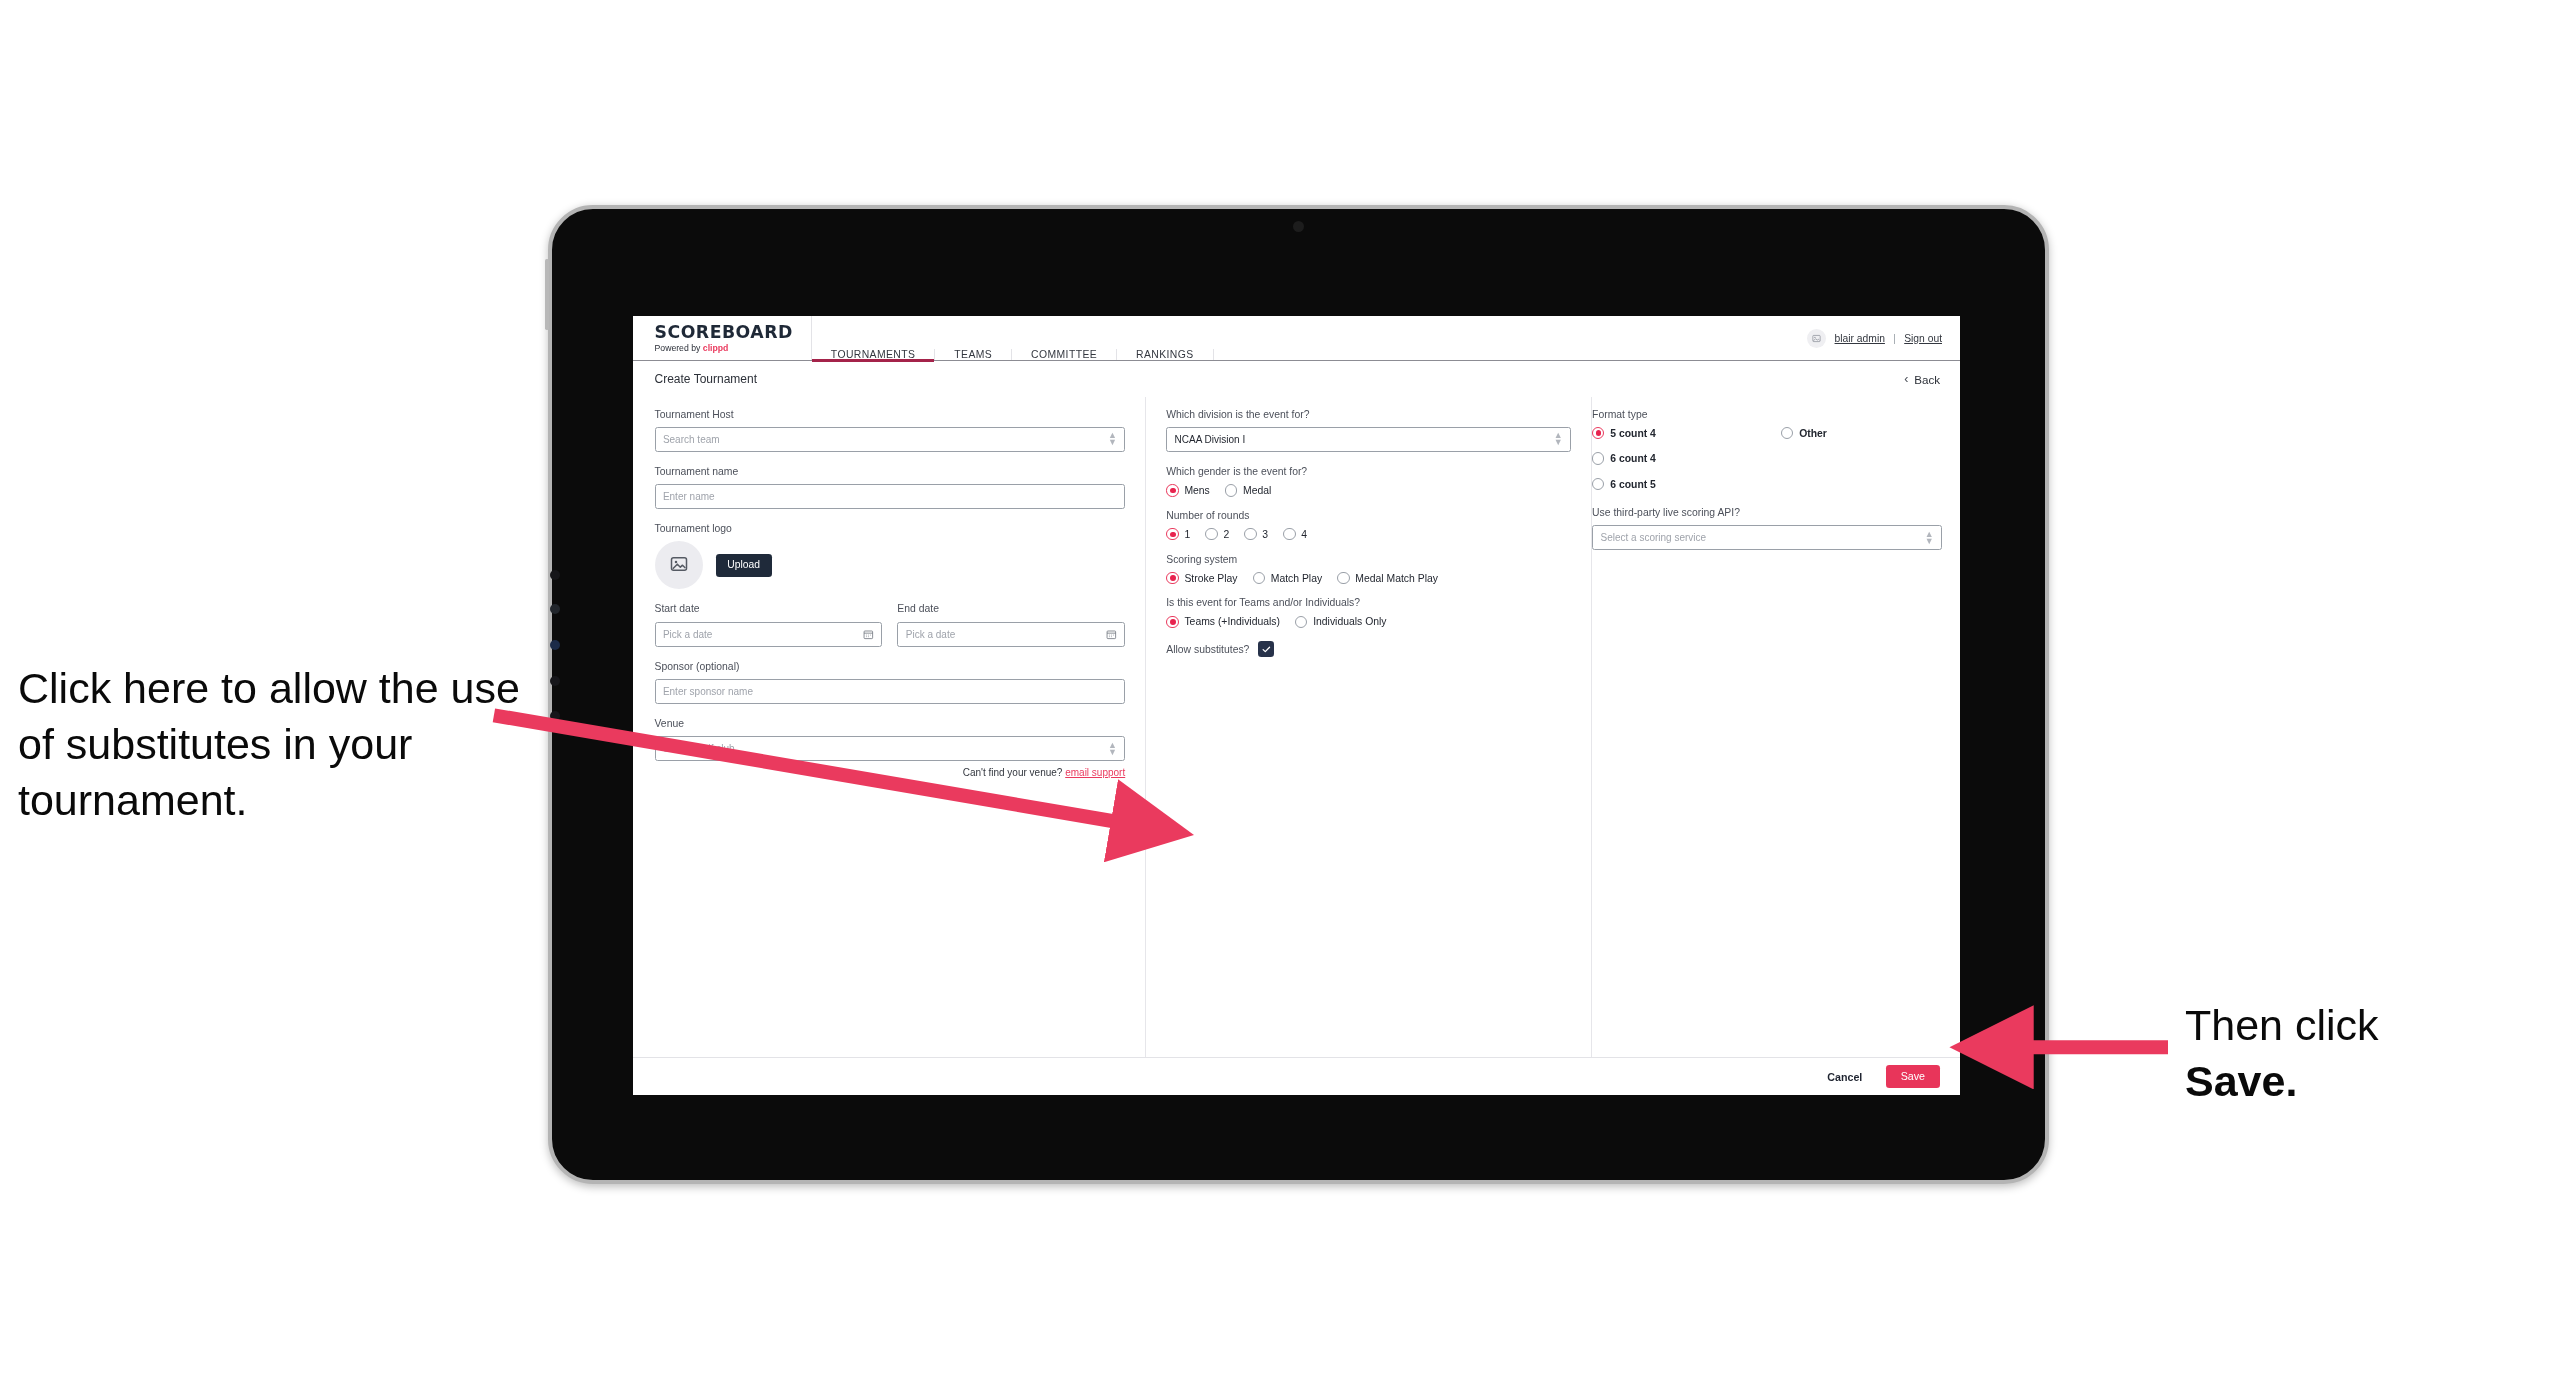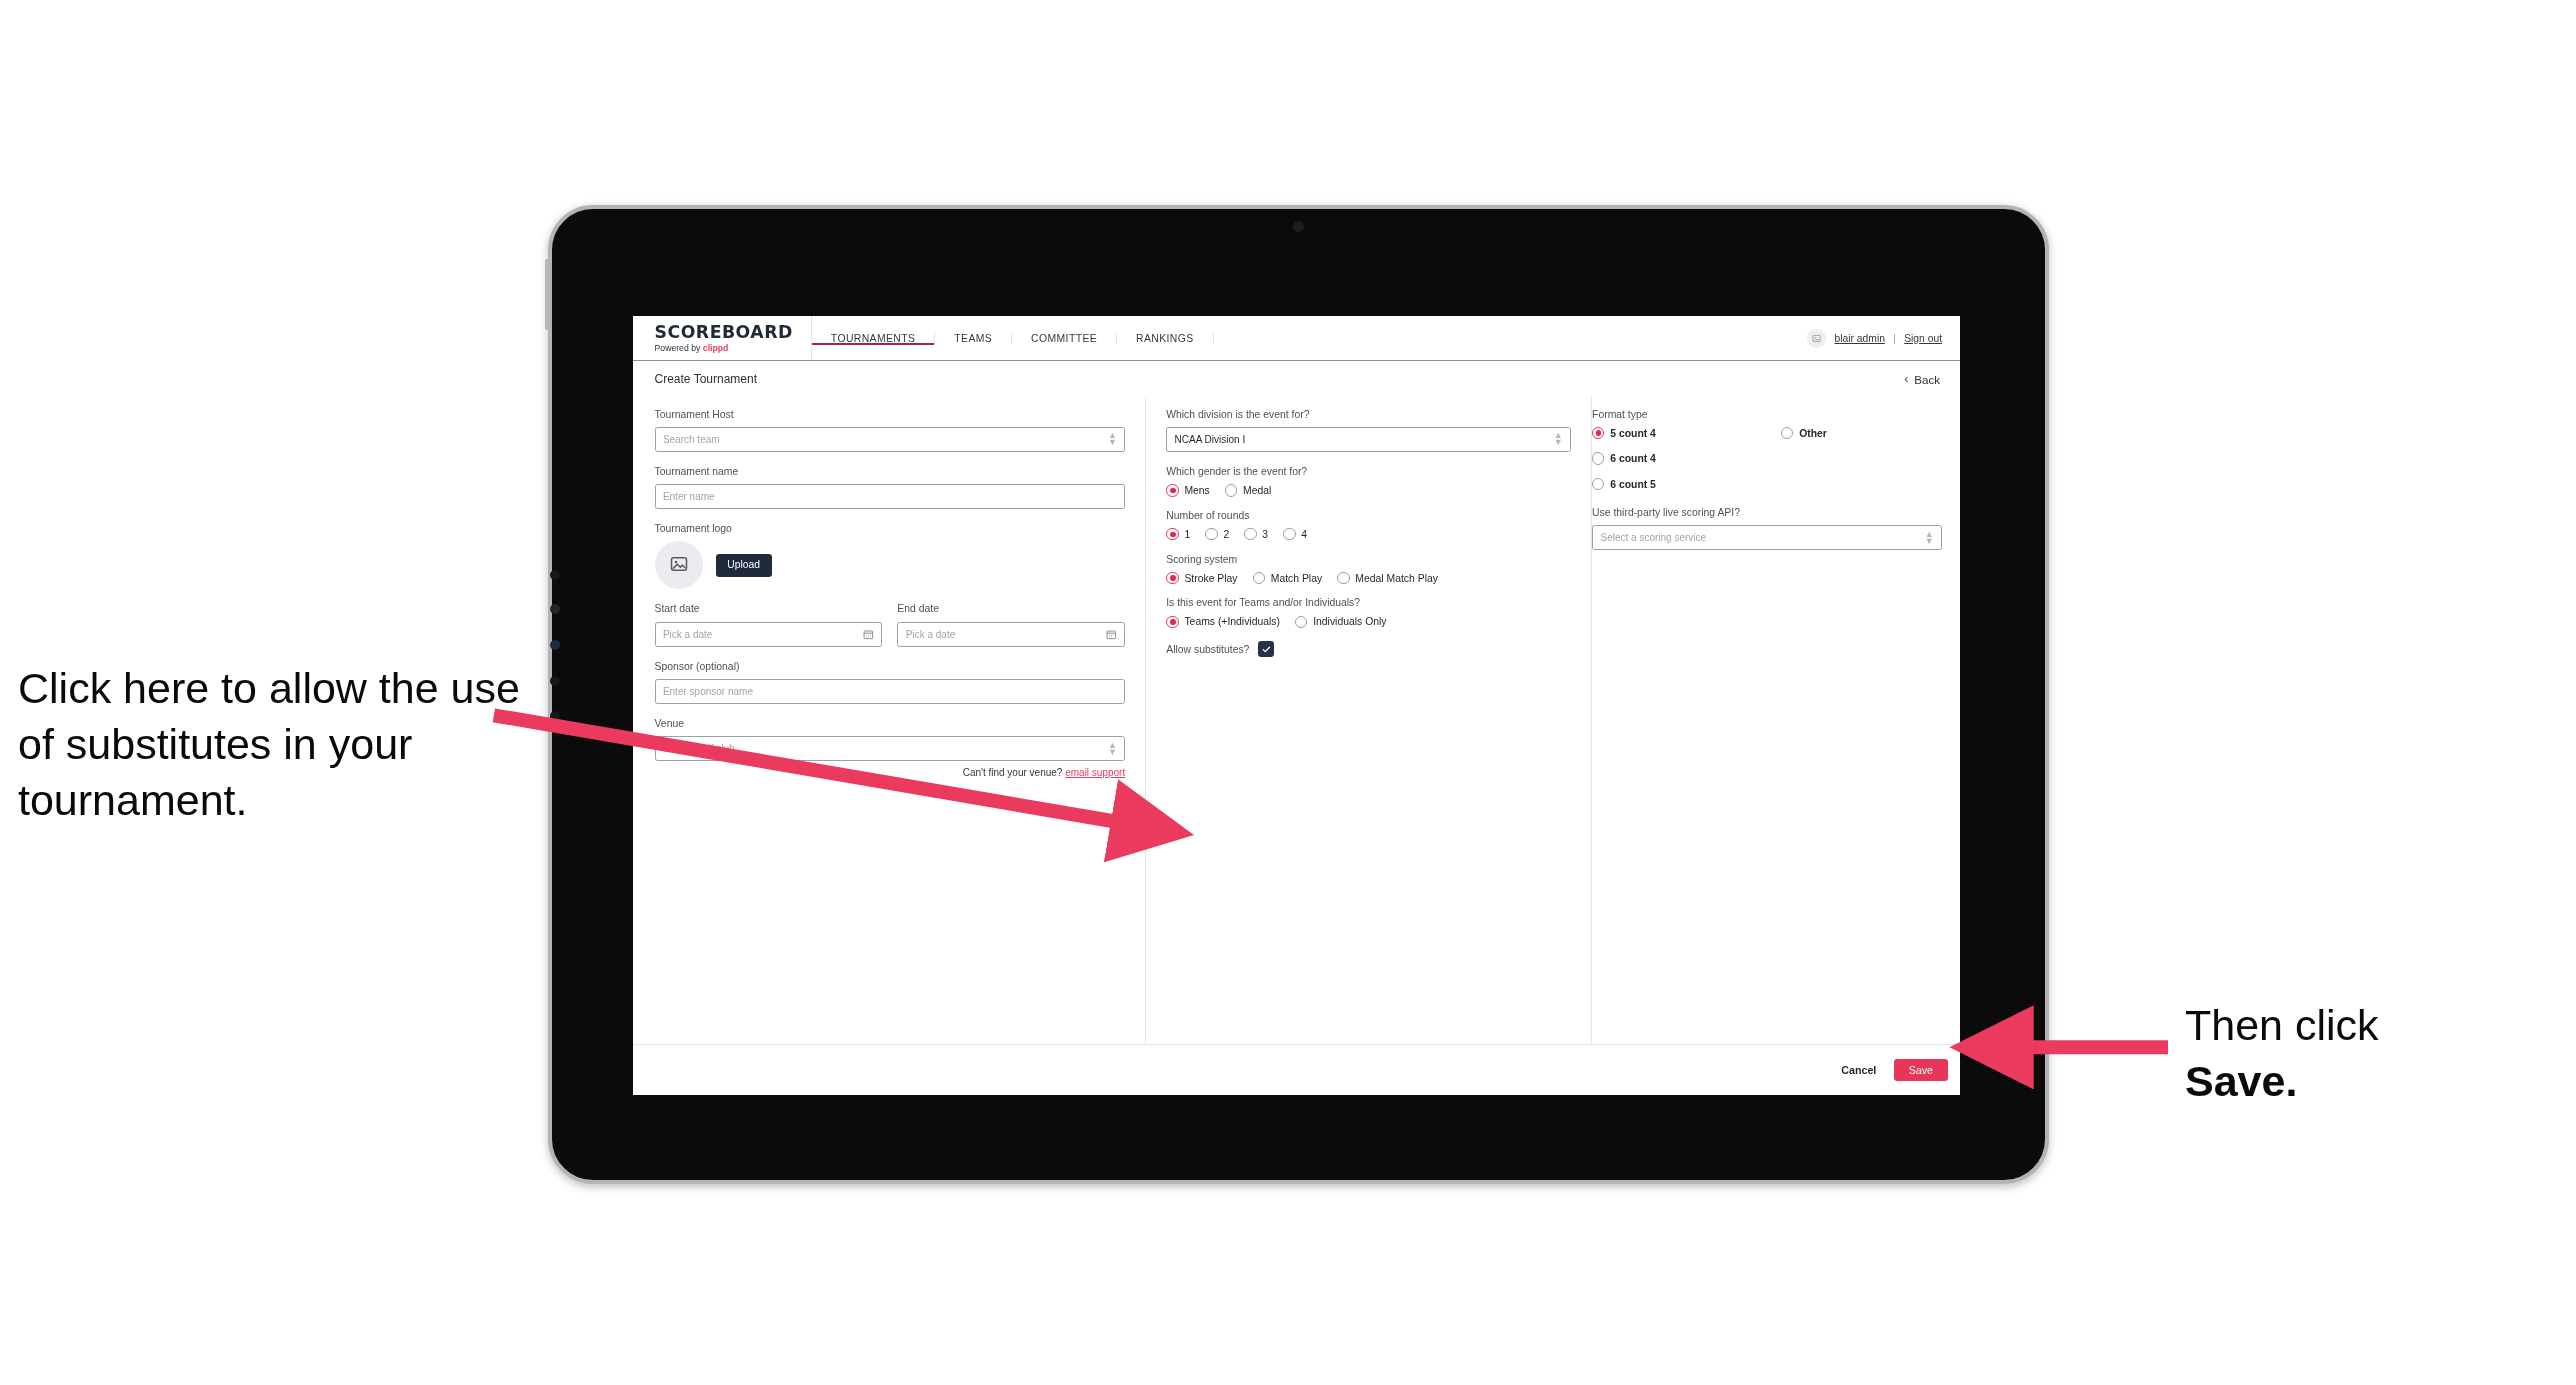--- a/index.html
+++ b/index.html
@@ -62,21 +62,21 @@
   .brand-title {
     font-family: "DejaVu Sans", sans-serif;
     font-weight: 700; font-size: 17.3px; letter-spacing: 0.5px;
     color: #1f2937; line-height: 1;
   }
   .brand-sub {
     font-size: 8.7px; color: #2b2f38; margin-top: 2.5px; line-height: 1;
   }
   .brand-sub .clippd { color: #ea3a5e; font-weight: 700; }
 
-  .nav-tabs { display: flex; align-items: center; }
+  .nav-tabs { display: flex; align-items: flex-end; }
   .nav-tab {
     display: flex; align-items: center; padding: 0 19px;
     font-size: 10.4px; letter-spacing: 0.4px; color: #33373f;
     border-right: 0.8px solid #e3e3e7;
     position: relative; cursor: pointer;
     white-space: nowrap;
   }
   .nav-tab.active::after {
     content: ""; position: absolute; left: 0; right: 0; bottom: -1.7px;
     height: 2.5px; background: #a4234a;
@@ -186,24 +186,24 @@
   .cbox svg { display:block; }
 
   
   .fmt-grid { display: flex; font-weight: bold; }
   .fmt-col-a { width: 54%; }
   .fmt-col-b { width: 46%; }
   .fmt-item { margin-bottom: 13.2px; }
 
   
   .footer {
-    height: 51px; flex: none;
+    height: 38px; flex: none;
     border-top: 0.8px solid #e3e3e7;
     display: flex; align-items: center; justify-content: flex-end;
-    gap: 9px; padding-right: 12px;
+    gap: 15px; padding-right: 20px;
   }
   .cancel-btn {
     font-size: 10.7px; color: #1f2430; font-weight: 700; cursor: pointer;
     padding: 5px 8.3px;
   }
   .save-btn {
     background: #e8355a; color: #fff; font-size: 10.7px; font-weight: 400;
     padding: 5.8px 15px; border-radius: 3.3px; cursor: pointer; line-height: 1;
   }
 

